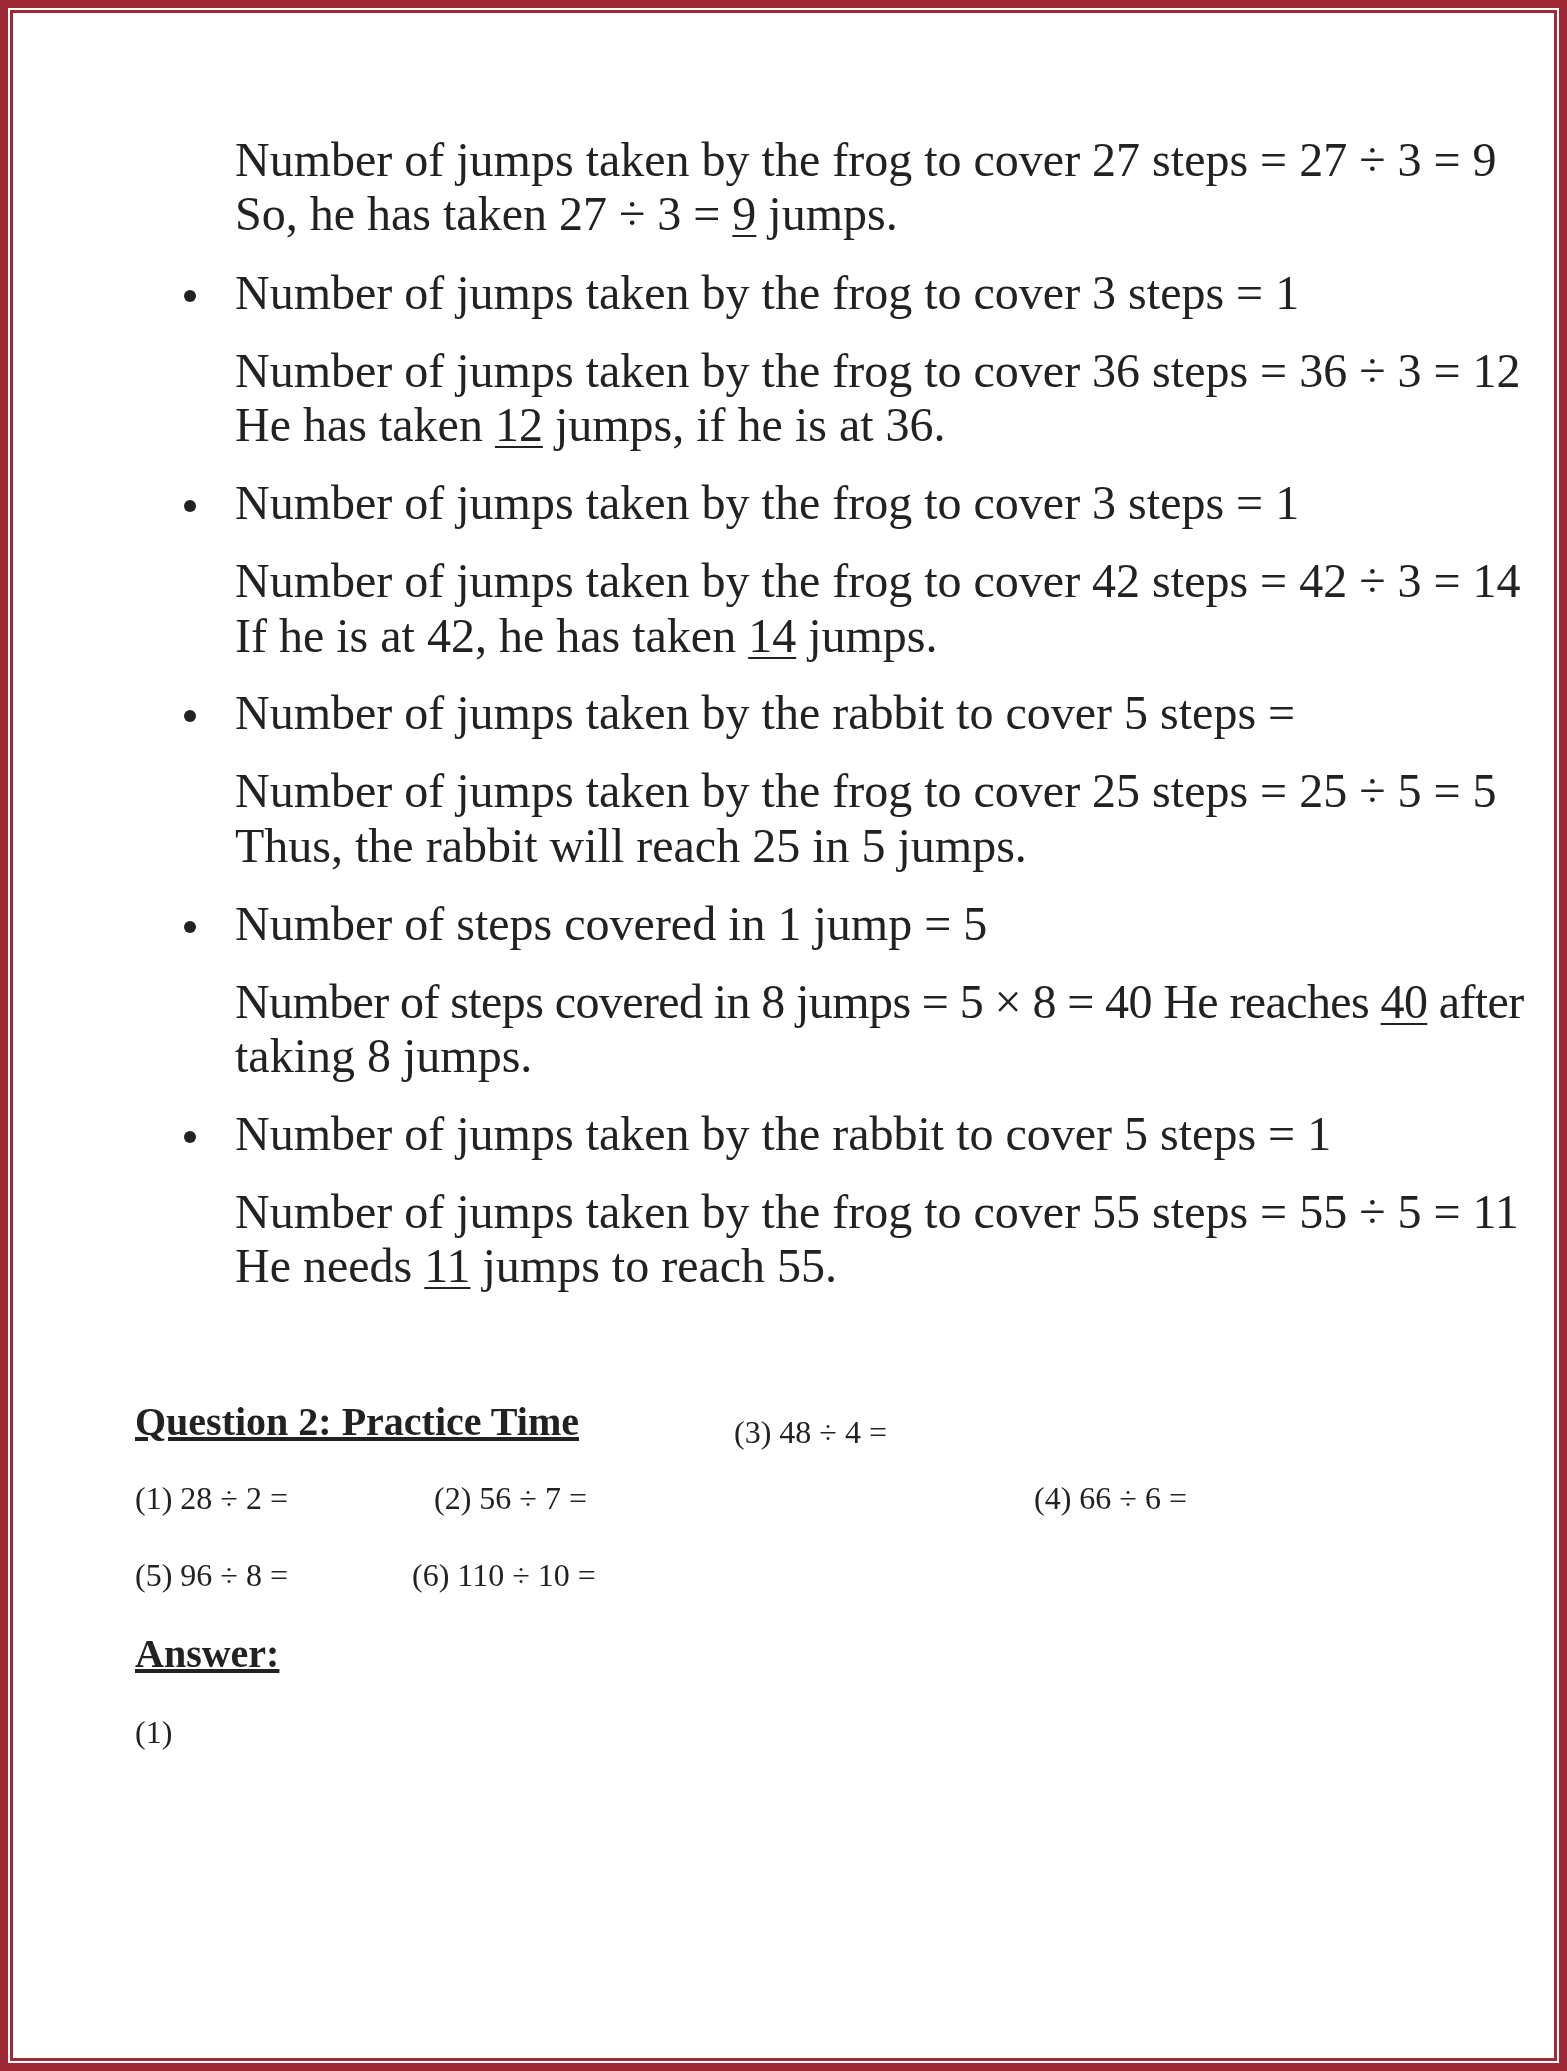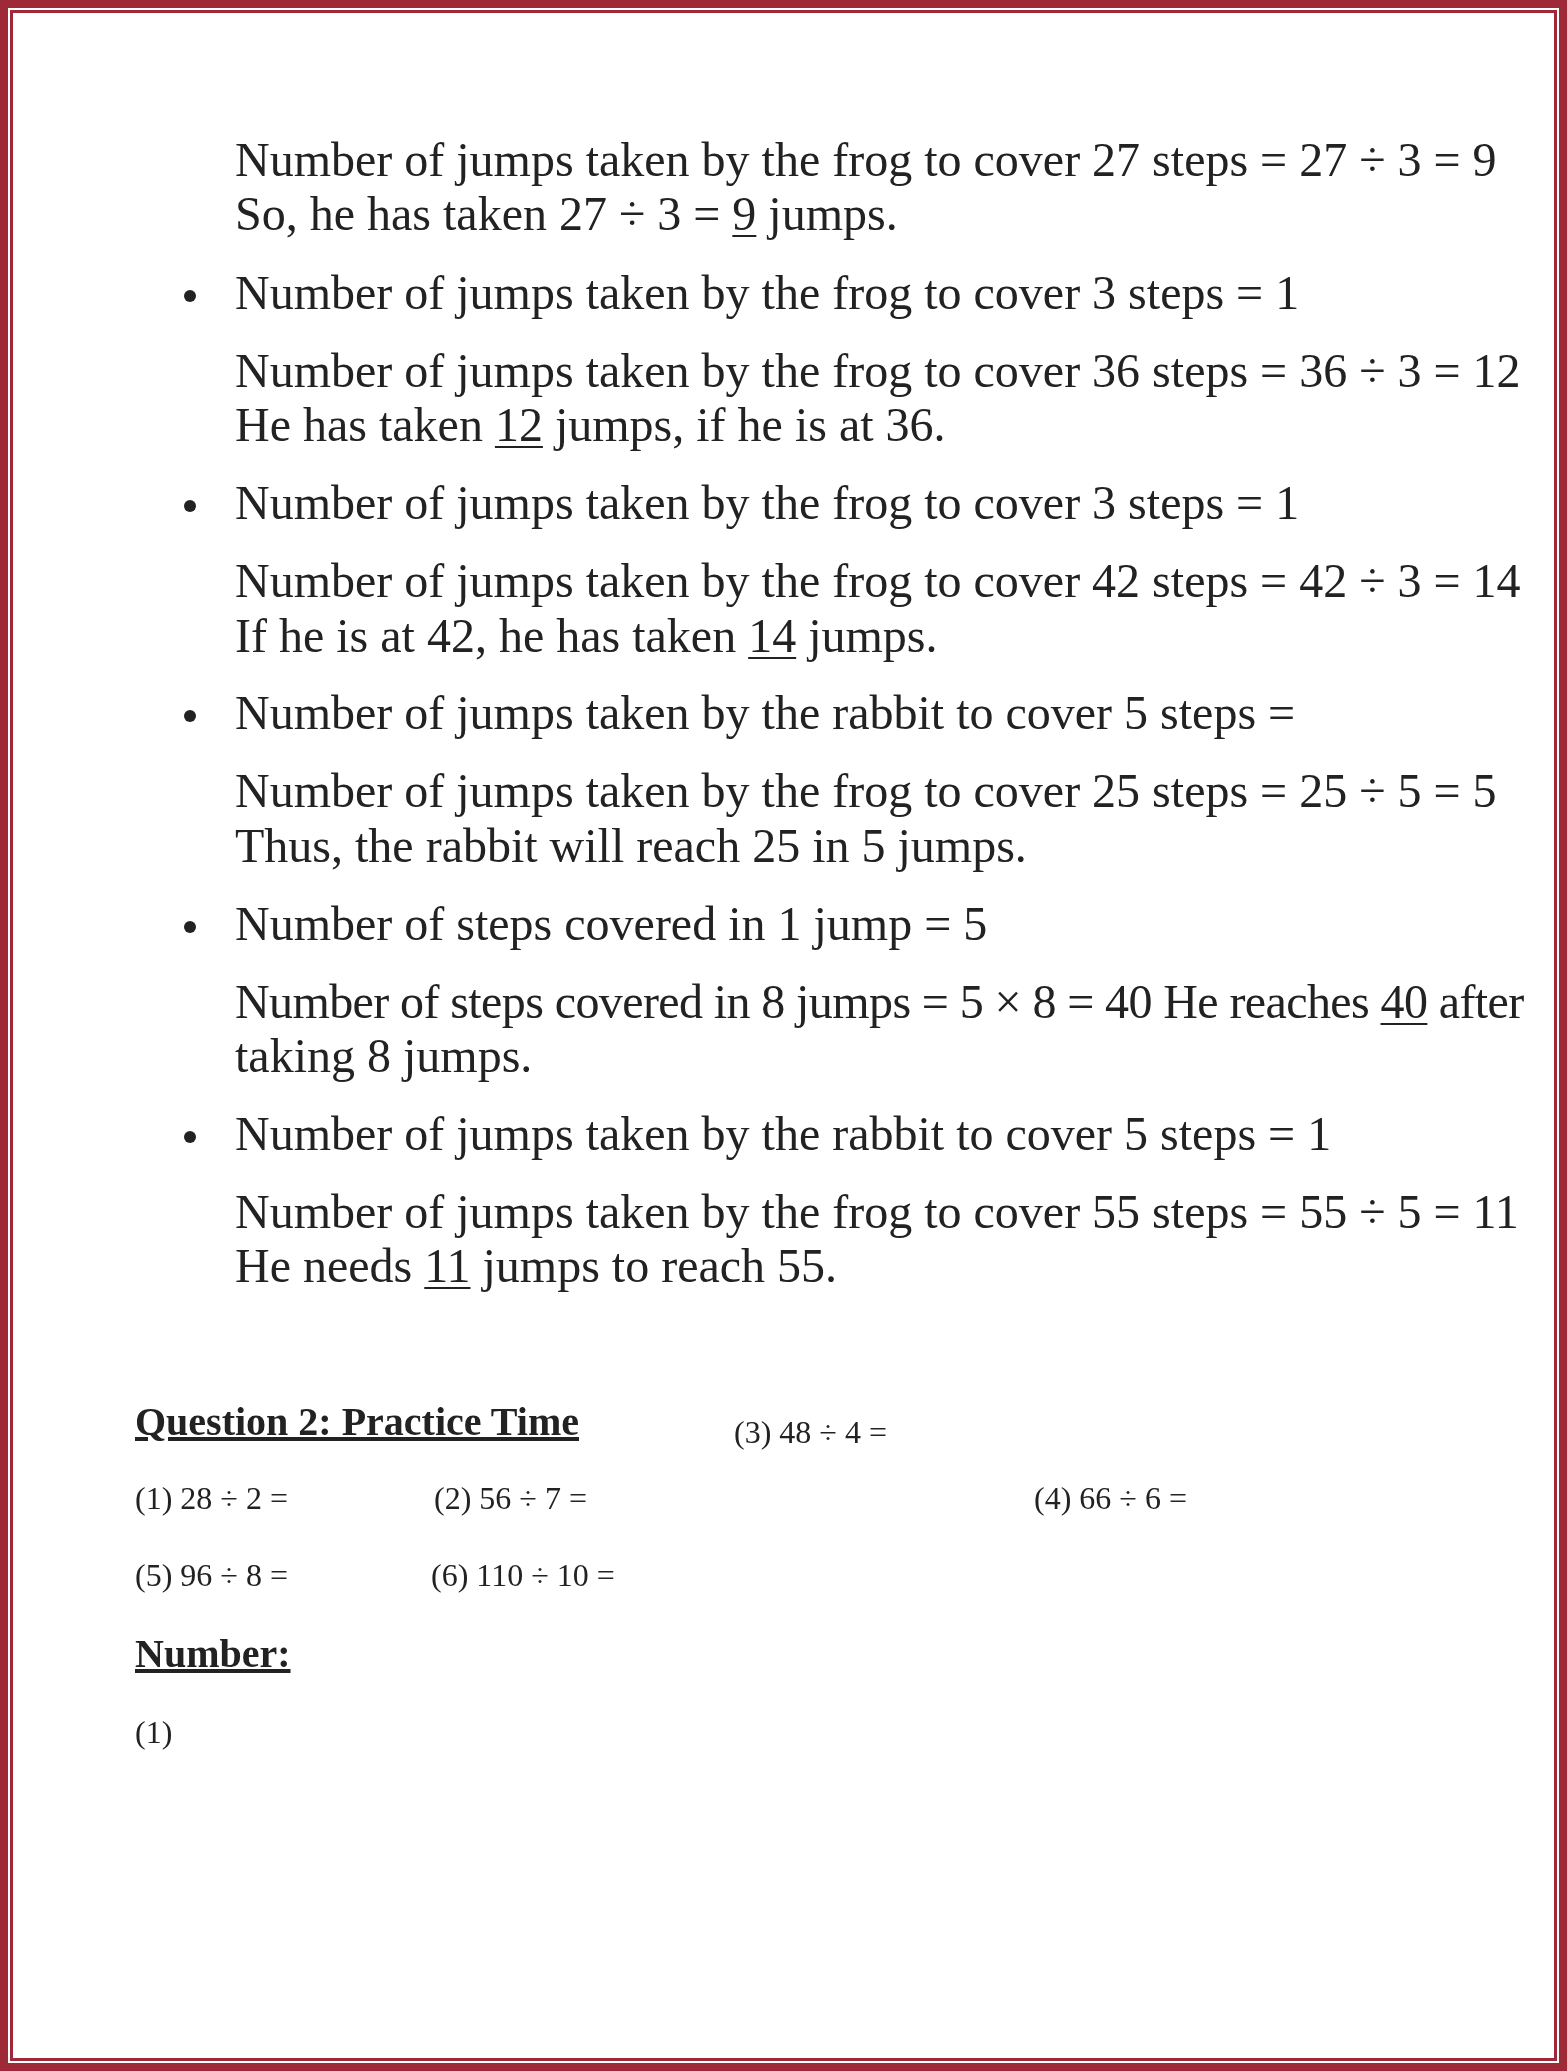--- a/index.html
+++ b/index.html
@@ -70,16 +70,16 @@
 <div class="line" style="top:1188px">Number of jumps taken by the frog to cover 55 steps = 55 ÷ 5 = 11</div>
 <div class="line" style="top:1242px"><span>He needs </span><span class="u">11</span><span> jumps to reach 55.</span></div>
 
 <div class="heading" style="top:1398px">Question 2: Practice Time</div>
 
 <div class="problem" style="left:135px; top:1474px">(1) 28 ÷ 2 =</div>
 <div class="problem" style="left:434px; top:1474px">(2) 56 ÷ 7 =</div>
 <div class="problem" style="left:734px; top:1408px">(3) 48 ÷ 4 =</div>
 <div class="problem" style="left:1034px; top:1474px">(4) 66 ÷ 6 =</div>
 <div class="problem" style="left:135px; top:1551px">(5) 96 ÷ 8 =</div>
-<div class="problem" style="left:431px; top:1551px">(6) 110 ÷ 10 =</div>
+<div class="problem" style="left:412px; top:1551px">(6) 110 ÷ 10 =</div>
 
-<div class="heading" style="top:1630px">Number:</div>
+<div class="heading" style="top:1630px">Answer:</div>
 <div class="problem" style="left:135px; top:1708px">(1)</div>
 
 </body></html>

